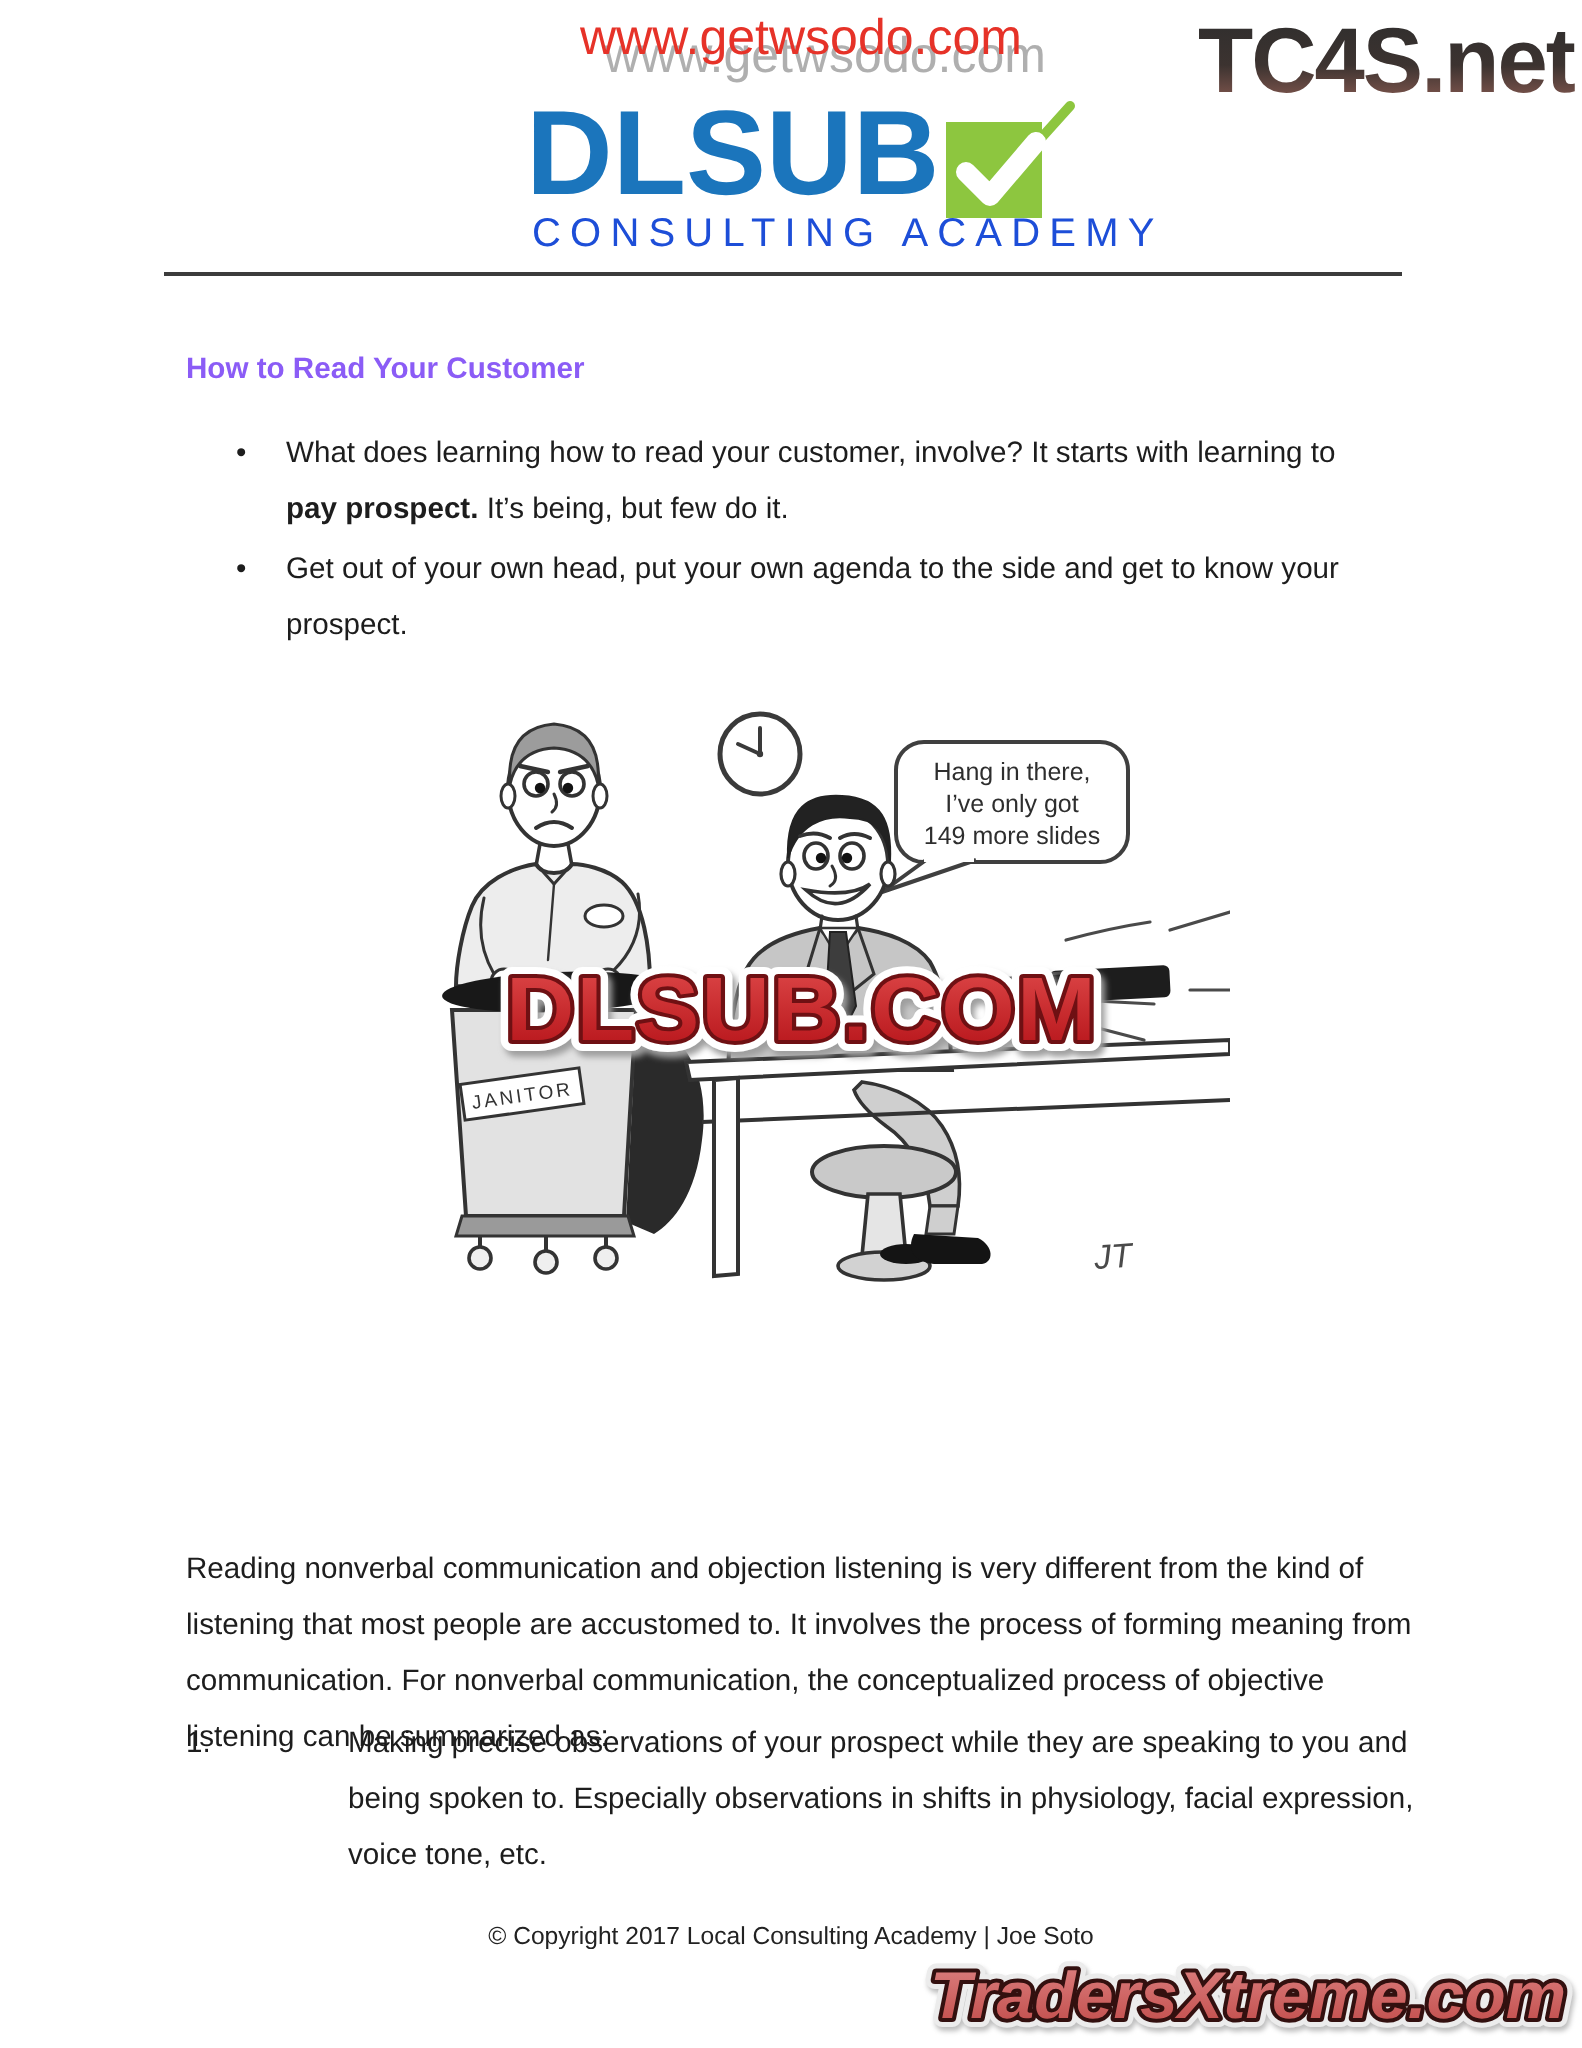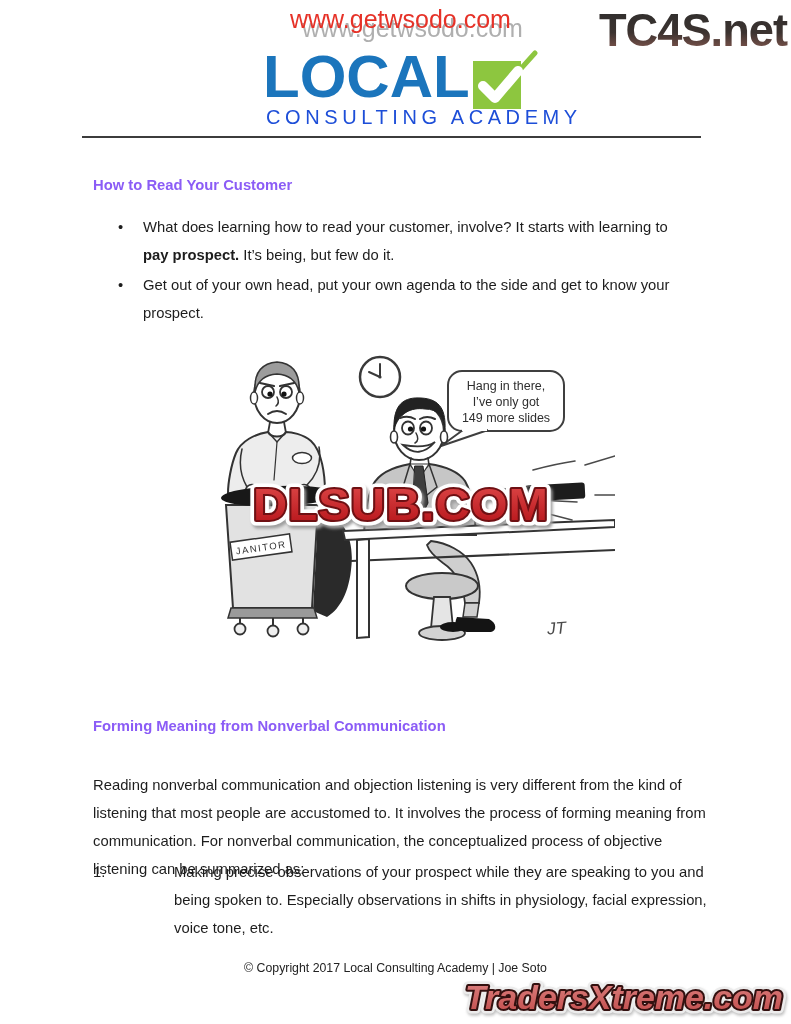--- a/index.html
+++ b/index.html
@@ -49,21 +49,21 @@
       <linearGradient id="tcg" x1="0" y1="0" x2="0" y2="1">
         <stop offset="0" stop-color="#2d2d2d"></stop>
         <stop offset="0.55" stop-color="#3c3330"></stop>
         <stop offset="1" stop-color="#956157"></stop>
       </linearGradient>
     </defs>
     <text x="97" y="44" text-anchor="middle" font-size="46" font-weight="bold" letter-spacing="-1" textLength="188" lengthAdjust="spacingAndGlyphs" fill="url(#tcg)">TC4S.net</text>
   </svg>
 
   <div class="abs logo-row">
-    <div class="logo-word">LOCAL</div>
+    <div class="logo-word">DLSUB</div>
     <svg class="check-svg" width="66" height="62" viewBox="0 0 66 62">
       <rect x="0" y="11" width="48" height="48" fill="#8dc63f"></rect>
       <path d="M44,23 L62,3" stroke="#8dc63f" stroke-width="5" fill="none" stroke-linecap="round"></path>
       <path d="M10,36 L22,48 L45,21" stroke="#ffffff" stroke-width="10" fill="none" stroke-linecap="round" stroke-linejoin="round"></path>
     </svg>
   </div>
   <div class="abs logo-sub">CONSULTING ACADEMY</div>
 
   <div class="abs rule"></div>
 
@@ -190,21 +190,20 @@
         <stop offset="1" stop-color="#b31016"></stop>
       </linearGradient>
       <filter id="dsh" x="-20%" y="-20%" width="140%" height="140%">
         <feDropShadow dx="2" dy="3" stdDeviation="1.6" flood-color="#9e9e9e"></feDropShadow>
       </filter>
     </defs>
     <text x="155" y="48" text-anchor="middle" font-size="45" font-weight="bold" letter-spacing="1" textLength="296" lengthAdjust="spacingAndGlyphs" fill="none" stroke="#ffffff" stroke-width="11" stroke-linejoin="round" paint-order="stroke" filter="url(#dsh)">DLSUB.COM</text>
     <text x="155" y="48" text-anchor="middle" font-size="45" font-weight="bold" letter-spacing="1" textLength="296" lengthAdjust="spacingAndGlyphs" fill="url(#dlg)" stroke="#6f1013" stroke-width="4" stroke-linejoin="round" paint-order="stroke">DLSUB.COM</text>
   </svg>
 
-  <div class="abs h-bold h2">Forming Meaning from Nonverbal Communication</div>
   <div class="abs body-txt para">Reading nonverbal communication and objection listening is very different from the kind of listening that most people are accustomed to.  It involves the process of forming meaning from communication.  For nonverbal communication, the conceptualized process of objective listening can be summarized as:</div>
 
   <div class="abs body-txt numbered">
     <span class="num">1.</span>
     <span class="txt">Making precise observations of your prospect while they are speaking to you and being spoken to.  Especially observations in shifts in physiology, facial expression, voice tone, etc.</span>
   </div>
 
   <div class="abs footer">© Copyright 2017 Local Consulting Academy | Joe Soto</div>
 
   <svg class="abs traders-svg" width="333" height="52" viewBox="0 0 333 52">

